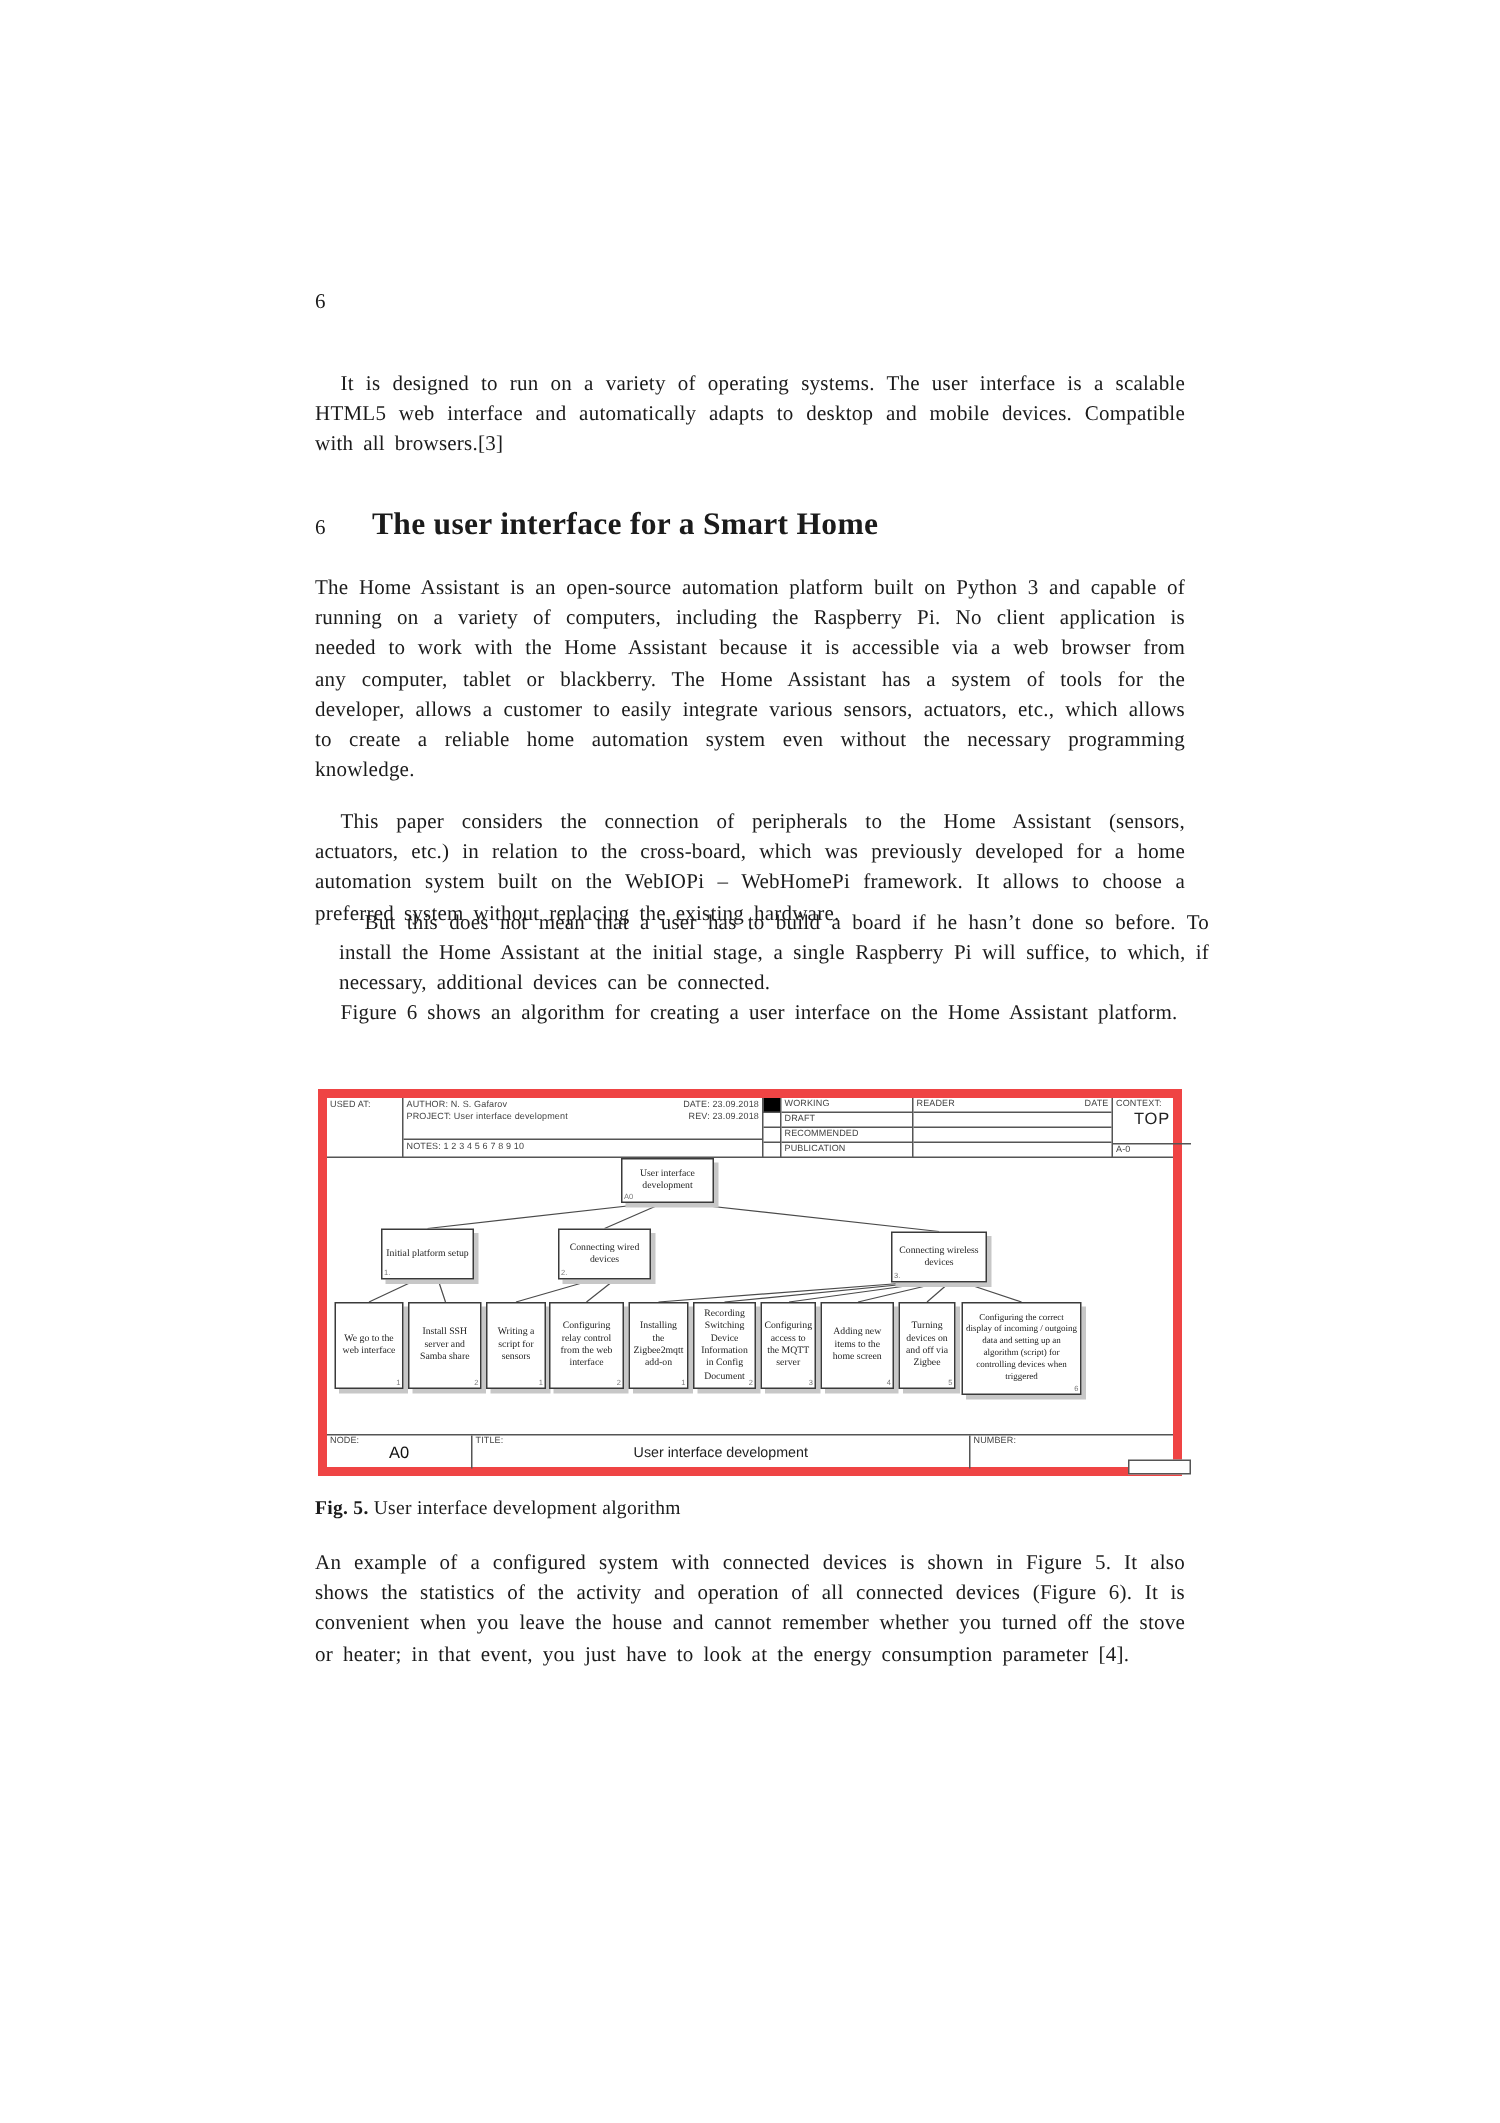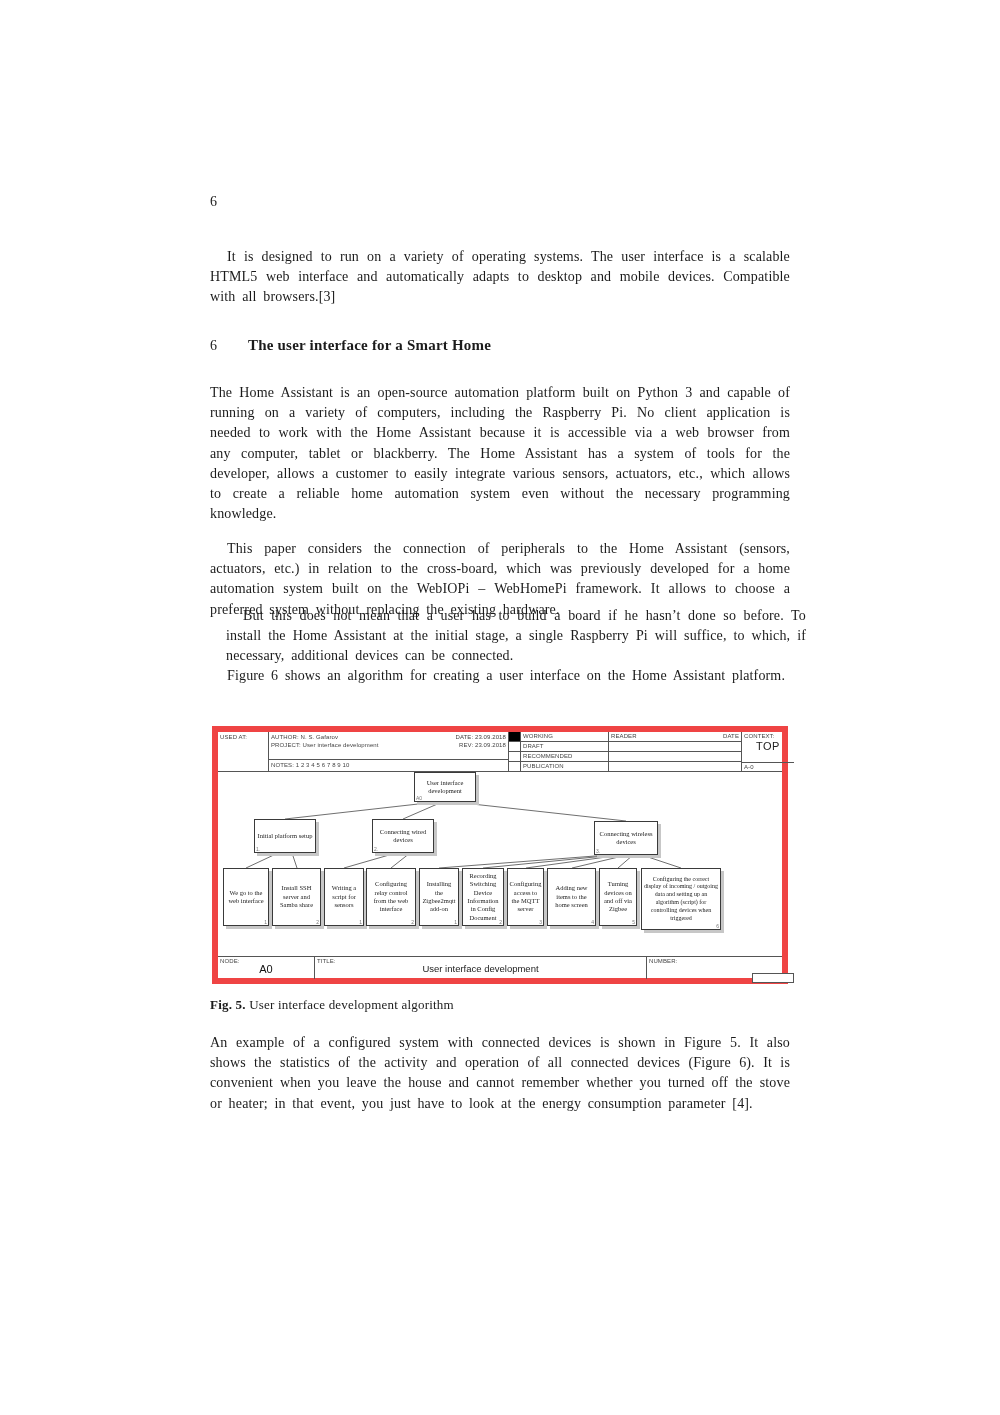--- a/index.html
+++ b/index.html
@@ -5,21 +5,21 @@
   html,body{margin:0;padding:0;background:#e9e9e9;}
   .page{position:relative;width:1000px;height:1415px;background:#ffffff;margin:0 auto;
         font-family:"Liberation Serif",serif;color:#1b1b1b;overflow:hidden;}
   .abs{position:absolute;}
   .pagenum{left:210px;top:194px;font-size:14px;}
   .bodytext{width:580px;font-size:14px;line-height:20.2px;text-align:justify;
             word-spacing:3px;letter-spacing:0.15px;margin:0;}
   .indent{text-indent:17px;}
   .heading{left:210px;top:337px;display:flex;align-items:baseline;gap:31px;}
   .heading .hnum{font-size:14px;}
-  .heading .htitle{font-size:15px;font-weight:bold;letter-spacing:0.2px;text-align:right;}
+  .heading .htitle{font-size:21px;font-weight:bold;letter-spacing:0.2px;text-align:right;}
   .caption{left:210px;top:997px;font-size:13px;letter-spacing:0.2px;margin:0;}
 
   
   .sheet{left:212px;top:726px;width:576px;height:258px;border:6px solid #ef4444;
          font-family:"Liberation Sans",sans-serif;color:#333;box-sizing:border-box;}
   .sheet .lbl{font-size:6px;line-height:7px;letter-spacing:0.1px;color:#444;}
 
   .fh{position:absolute;left:0;top:0;width:100%;height:40px;border-bottom:1px solid #555;box-sizing:border-box;}
   .fh-cell{position:absolute;top:0;height:40px;border-left:1px solid #555;box-sizing:border-box;}
   .fh-used{left:0;width:50px;border-left:none;padding:2px;}

